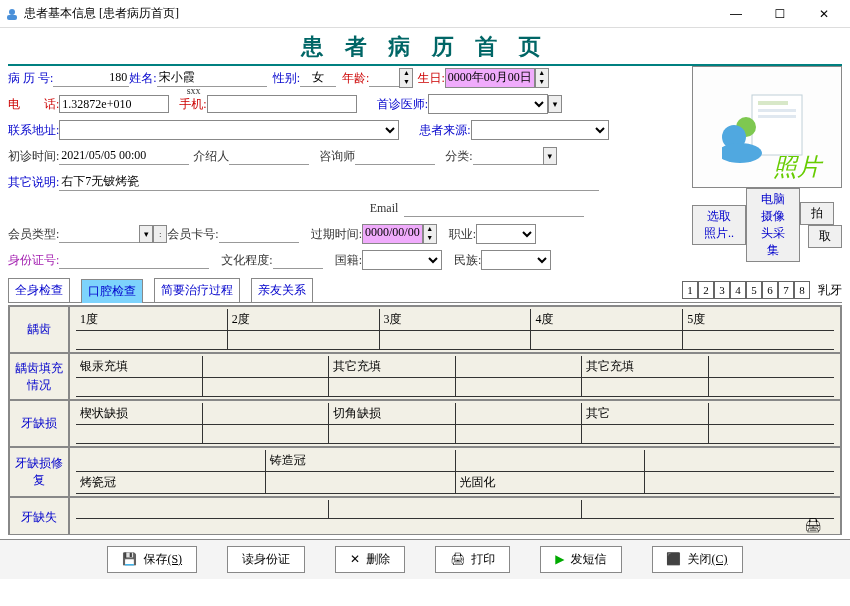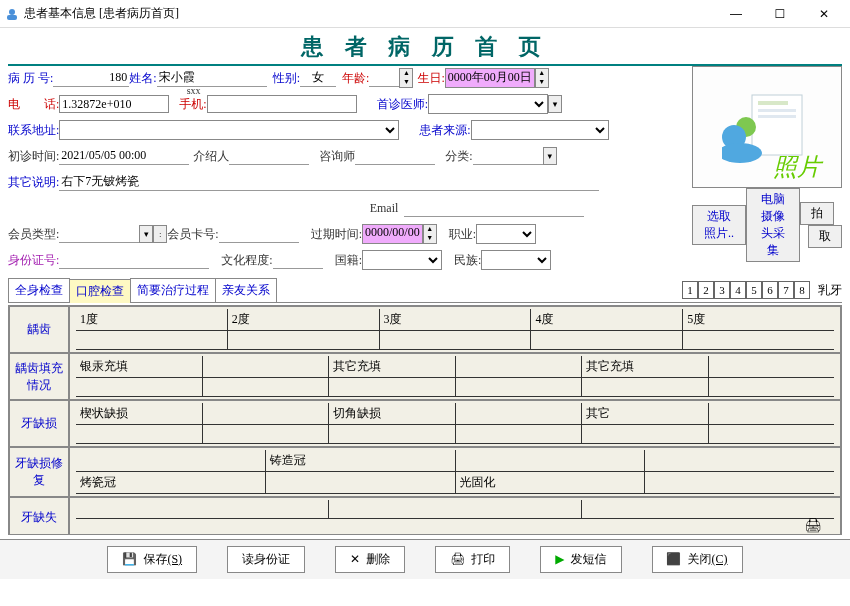--- a/index.html
+++ b/index.html
@@ -26,23 +26,23 @@
 .spinner div { flex: 1; font-size: 7px; text-align: center; line-height: 8px; background: #eee; }
 
 .photo-box { width: 150px; height: 122px; border: 1px solid #888; margin-left: 6px; background: #fdfdfd; display: flex; align-items: center; justify-content: center; position: relative; }
 .photo-text { position: absolute; right: 20px; bottom: 4px; font-size: 24px; font-style: italic; color: #66cc00; font-family: KaiTi, serif; }
 
 .btn { border: 1px solid #888; background: #f0f0f0; padding: 2px 10px; font-family: inherit; font-size: 12px; cursor: pointer; }
 .btn-blue { color: #0000cc; }
 
 .right-btns { width: 150px; margin-left: 6px; display: flex; flex-direction: row; gap: 0; align-items: center; }
 
-.tabs-row { display: flex; align-items: center; border-bottom: 1px solid #888; margin-top: 4px; }
+.tabs-row { display: flex; align-items: center; border-bottom: 1px solid #888; margin-top: 4px; gap: 12px; }
 .tab { border: 1px solid #888; border-bottom: none; padding: 3px 6px; color: #0000cc; background: #fff; cursor: pointer; margin-right: -1px; }
-.tab.active { background: #fef9c3; position: relative; top: 1px; }
+.tab.active { background: #7dd3fc; position: relative; top: 1px; }
 .tooth-nums { margin-left: auto; display: flex; align-items: center; }
 .tooth-nums .tn { border: 1px solid #666; width: 16px; height: 18px; text-align: center; line-height: 16px; font-size: 11px; }
 
 .grid-wrap { border: 1px solid #888; height: 230px; overflow: auto; background: #f2f0e6; position: relative; margin-top: 2px; }
 .grid { display: grid; grid-template-columns: 60px 1fr; }
 .rowhdr { border: 1px solid #888; background: #f2f0e6; color: #0000cc; display: flex; align-items: center; justify-content: center; text-align: center; padding: 2px; min-height: 40px; writing-mode: horizontal-tb; }
 .rowbody { border: 1px solid #888; background: #f2f0e6; position: relative; min-height: 40px; padding: 2px 6px; }
 .rowbody .seg { display: flex; border-bottom: 1px solid #333; }
 .rowbody .cell { flex: 1; border-right: 1px solid #333; padding: 2px 4px; min-height: 18px; position: relative; }
 .rowbody .cell:last-child { border-right: none; }

